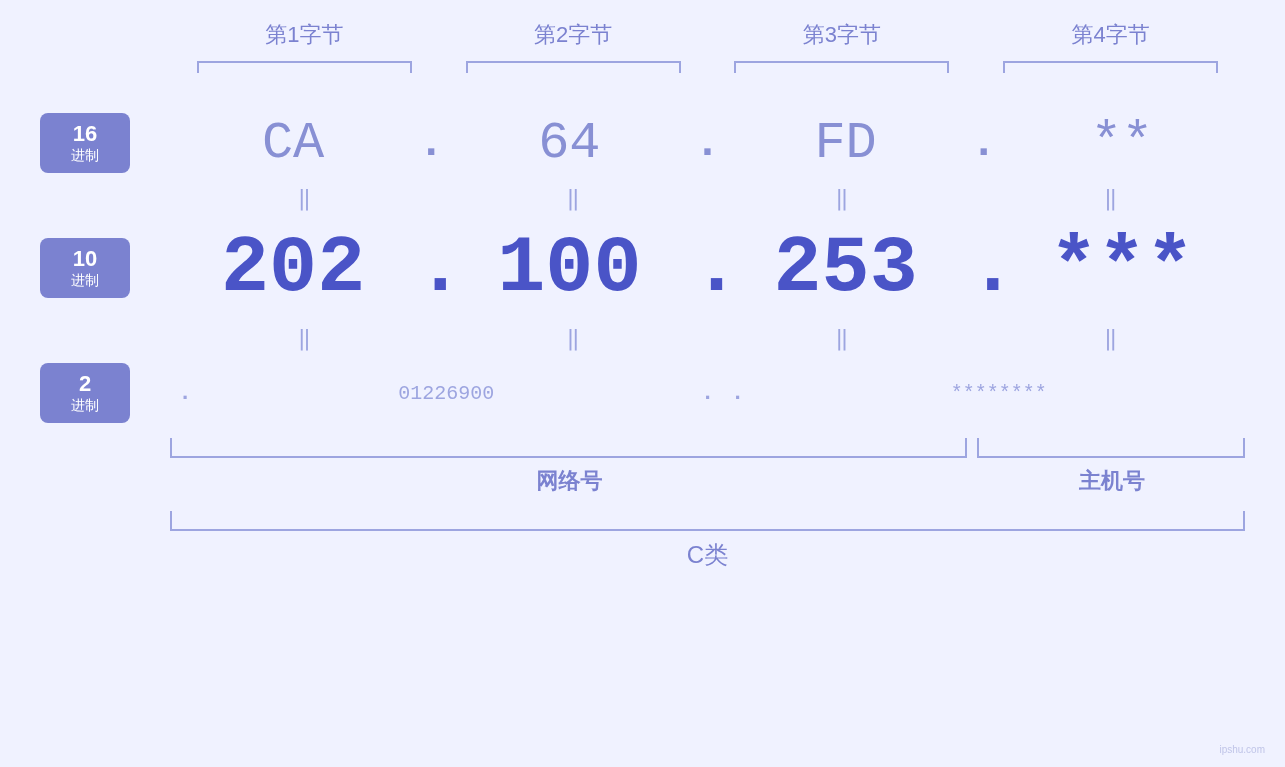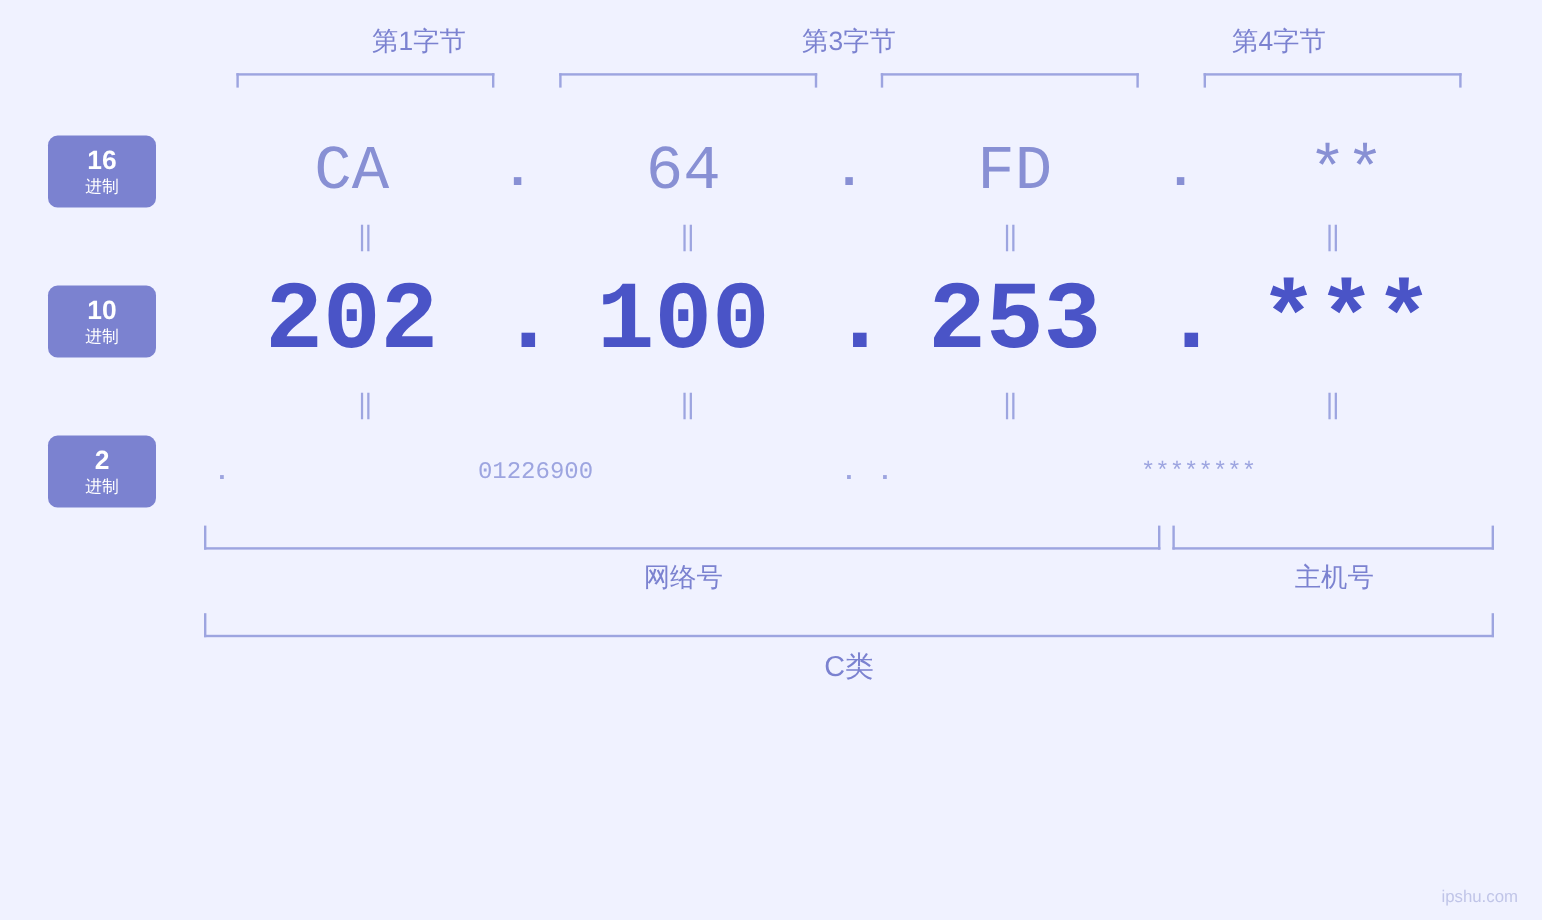--- a/index.html
+++ b/index.html
@@ -172,20 +172,21 @@
     .bottom-bracket-right {
       flex: 1;
       border-bottom: 2px solid #9da5e0;
       border-left: 2px solid #9da5e0;
       border-right: 2px solid #9da5e0;
     }
 
     .bottom-labels-row {
       display: flex;
       margin-top: 8px;
+      font-weight: bold;
     }
 
     .bottom-label-left {
       flex: 3;
       text-align: center;
       color: #7b82d0;
       font-size: 22px;
       font-family: Arial, sans-serif;
       margin-right: 10px;
     }
@@ -223,21 +224,21 @@
       color: #7b82d0;
       font-size: 24px;
       font-family: Arial, sans-serif;
     }
 
     .watermark {
       position: absolute;
       bottom: 12px;
       right: 20px;
       color: #c0c5e8;
-      font-size: 14px;
+      font-size: 10px;
       font-family: Arial, sans-serif;
       text-align: center;
     }
 
     
     .hex-dot {
       font-size: 44px;
       color: #8890d4;
       font-weight: bold;
     }
@@ -248,20 +249,21 @@
       font-weight: bold;
     }
   </style>
 </head>
 <body>
 
 <div class="main-container">
 
   <div class="byte-headers">
     <div class="byte-header">第1字节</div>
+    <div class="byte-header">第2字节</div>
     <div class="byte-header">第3字节</div>
     <div class="byte-header">第4字节</div>
   </div>
 
   <div class="top-brackets">
     <div class="bracket-cell">
       <div class="bracket-top"></div>
     </div>
     <div class="bracket-cell">
       <div class="bracket-top"></div>

